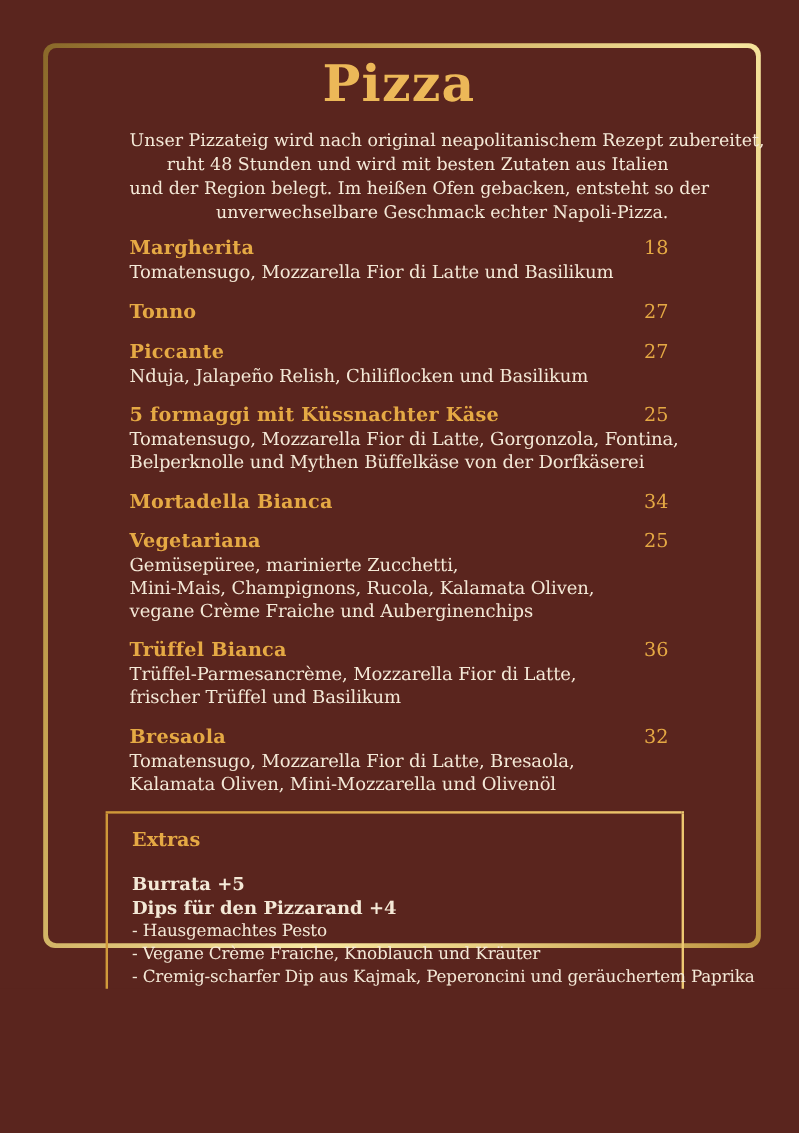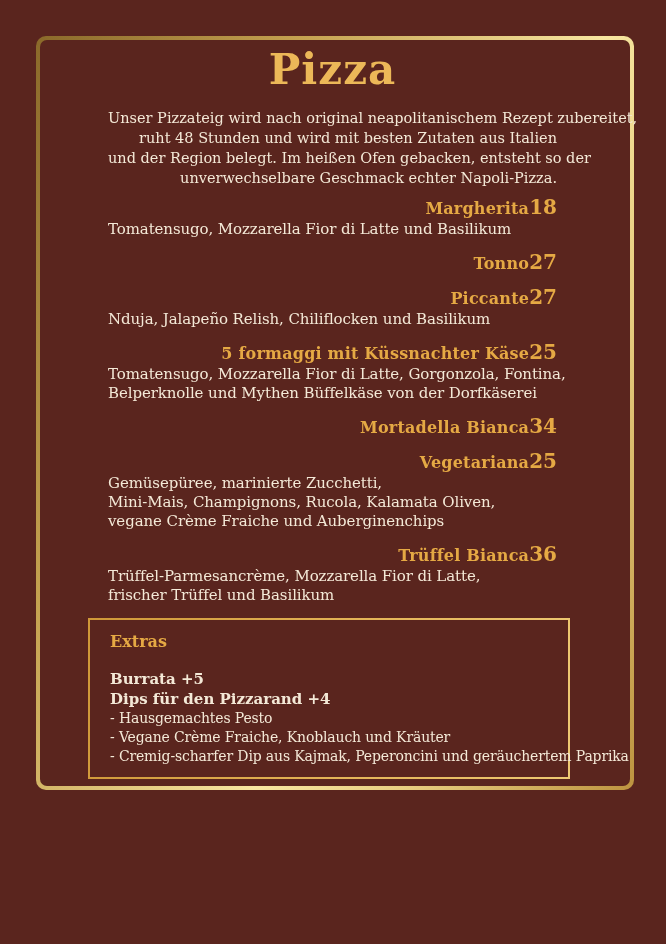--- a/index.html
+++ b/index.html
@@ -38,23 +38,23 @@
     font-weight:bold;
     color:var(--title-gold);
     letter-spacing:1px;
   }
 
   .intro{margin-top:14px;text-align:right;color:var(--cream);font-size:14.5px;line-height:20px;}
   .intro-line{white-space:nowrap;}
 
   .items{margin-top:9px;}
   .item{margin-bottom:13px;}
-  .item-header{display:flex;justify-content:flex-end;align-items:baseline;line-height:20px;margin-bottom:1px;}
+  .item-header{display:flex;justify-content:space-between;align-items:baseline;line-height:20px;margin-bottom:1px;}
   .item-name{color:var(--gold);font-weight:bold;font-size:16px;letter-spacing:.2px;}
-  .item-price{color:var(--gold);font-weight:bold;font-size:20px;}
+  .item-price{color:var(--gold);font-weight:normal;font-size:16px;}
   .desc-line{color:var(--cream);font-size:15px;line-height:19px;white-space:nowrap;letter-spacing:-.1px;}
 
   .extras-box{
     margin-left:-20px;
     width:482px;
     box-sizing:border-box;
     border:2px solid #d99f3e;
     border-image:linear-gradient(100deg,#cf9838 0%,#e4b558 55%,#eec973 100%) 1;
     padding:12px 18px 11px 20px;
   }
@@ -151,20 +151,30 @@
     <div class="item-header">
       <span class="item-name">Trüffel Bianca</span>
       <span class="item-price">36</span>
     </div>
     <div class="item-desc">
             <div class="desc-line">Trüffel-Parmesancrème, Mozzarella Fior di Latte,</div>
             <div class="desc-line">frischer Trüffel und Basilikum</div>
           </div>
   </div>
 
+  <div class="item">
+    <div class="item-header">
+      <span class="item-name">Bresaola</span>
+      <span class="item-price">32</span>
+    </div>
+    <div class="item-desc">
+            <div class="desc-line">Tomatensugo, Mozzarella Fior di Latte, Bresaola,</div>
+            <div class="desc-line">Kalamata Oliven, Mini-Mozzarella und Olivenöl</div>
+          </div>
+  </div>
 </div>
 
     <div class="extras-box">
       <div class="extras-title">Extras</div>
       <div id="extras-bold">
           <div class="extras-bold-line">Burrata +5</div>
           <div class="extras-bold-line">Dips für den Pizzarand +4</div>
         </div>
       <div id="extras-options">
           <div class="extras-option-line">- Hausgemachtes Pesto</div>

